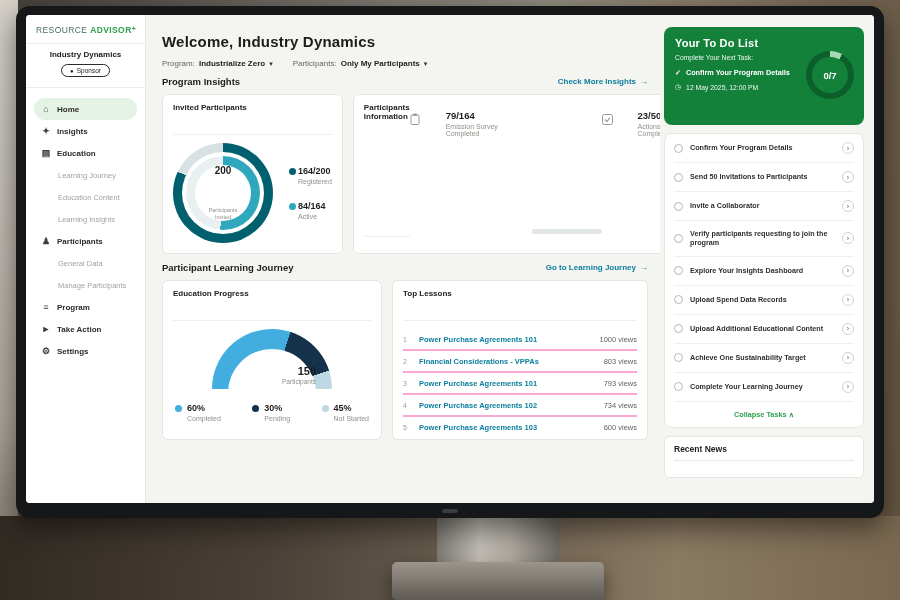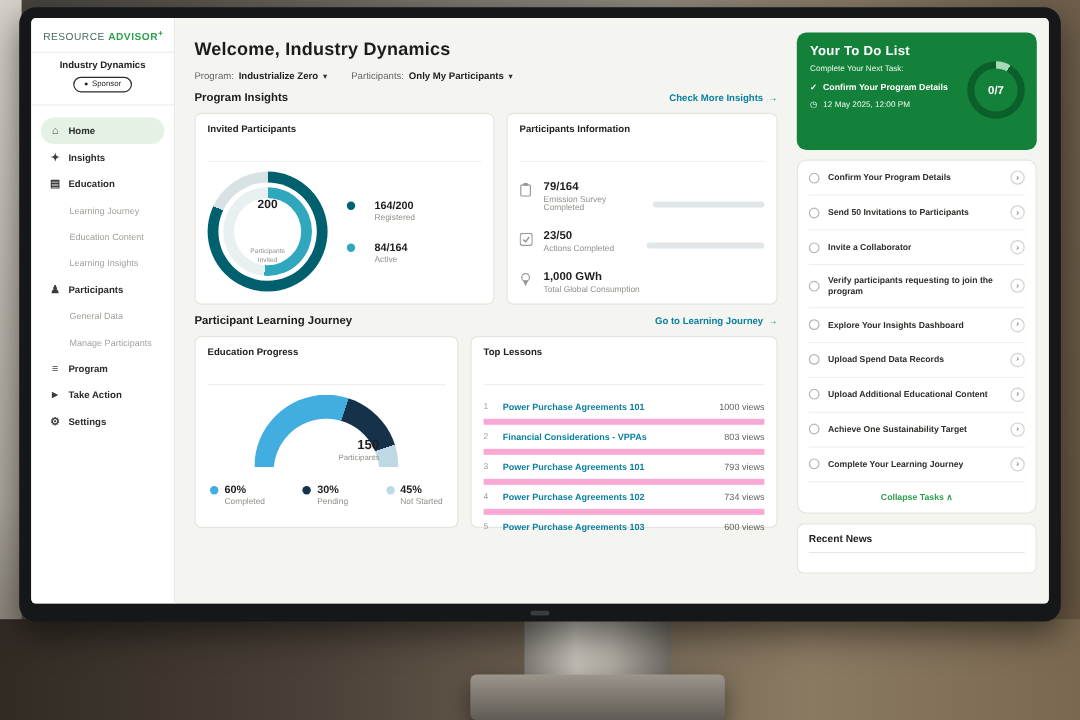--- a/index.html
+++ b/index.html
@@ -64,52 +64,52 @@
   .donut-wrap { position:relative; width:100px; height:100px; flex:none; }
   .ring { position:absolute; border-radius:50%; }
   .ring.outer { inset:0; background:#d8e1e4; }
   .hole1 { position:absolute; inset:9px; background:#fff; border-radius:50%; }
   .ring.inner { inset:13px; background:#e8f0f2; }
   .hole2 { position:absolute; inset:22px; background:#fff; border-radius:50%;
     display:flex; flex-direction:column; align-items:center; justify-content:space-between; text-align:center; }
   .donut-cv { font-size:10px; font-weight:bold; color:#1e1e1c; }
   .donut-cl { font-size:5.5px; color:#8f8f89; width:42px; line-height:1.25; margin-top:1px; }
   .donut-legend { display:flex; flex-direction:column; gap:16px; margin-left:16px; }
-  .legend-item { display:flex; gap:16px; }
+  .legend-item { display:flex; gap:2px; }
   .dot { width:7px; height:7px; border-radius:50%; margin-top:2px; flex:none; }
   .dot.registered { background:var(--donut-dark,#00606e); }
   .dot.active-d { background:var(--donut-light,#2fa7bc); }
   .dot.completed { background:var(--gauge-completed,#41aedf); }
   .dot.pending { background:var(--gauge-pending,#16324a); }
   .dot.notstarted { background:var(--gauge-notstarted,#bfd9e4); }
   .legend-val { font-size:9px; font-weight:bold; color:#1e1e1c; }
   .legend-lab { font-size:7px; color:#8f8f89; margin-top:2px; }
 
-  .card-info { flex:1; height:160px; display:flex; flex-direction:column; }
-  .info-row { display:flex; align-items:flex-start; gap:8px; padding:7px 0; }
+  .card-info { flex:1; height:160px; display:flex; }
+  .info-row { display:flex; align-items:flex-start; gap:24px; padding:7px 0; }
   .info-icon { width:12px; flex:none; padding-top:1px; }
   .info-text { display:flex; flex-direction:column; }
   .info-value { font-size:9.5px; font-weight:bold; color:#1e1e1c; }
   .info-label { font-size:7px; color:#8f8f89; margin-top:2px; }
   .info-bar { margin-left:auto; align-self:flex-end; width:98px; height:5px;
     background:var(--bar-track,#e1e6e9); border-radius:3px; overflow:hidden; margin-bottom:4px; }
   .info-fill { height:100%; width:0; background:var(--bar-blue,#2f80c3); border-radius:3px; }
 
   .card-edu { width:220px; height:160px; }
   .gauge-wrap { position:relative; width:120px; height:62px; margin:8px auto 0; overflow:hidden; }
   .gauge-arc { position:absolute; top:0; left:0; width:120px; height:120px; border-radius:50%; background:#e8eef0; }
   .gauge-hole { position:absolute; top:20px; left:16px; width:88px; height:88px; border-radius:50%; background:#fff;
     display:flex; flex-direction:column; align-items:flex-end; padding-top:16px; }
   .gauge-cv { font-size:11px; font-weight:bold; color:#1e1e1c; }
   .gauge-cl { font-size:6.5px; color:#8f8f89; margin-top:1px; }
   .gauge-legend { display:flex; justify-content:space-between; margin-top:12px; padding:0 2px; }
   .gauge-legend .legend-item { gap:5px; }
 
   .card-lessons { flex:1; height:160px; }
-  .lesson-row { display:flex; align-items:center; gap:8px; padding:5.5px 0; border-bottom:5px solid #f9a8d4; }
+  .lesson-row { display:flex; align-items:center; gap:8px; padding:5.5px 0; border-bottom:2px solid #f9a8d4; }
   .lesson-row:last-child { border-bottom:none; }
   .rank { color:#9a9a94; width:8px; font-size:7px; flex:none; }
   .lesson-link { color:var(--link-teal,#0b7f9e); font-weight:bold; font-size:7.5px; cursor:pointer; }
   .views { margin-left:auto; color:#5f5f5a; font-size:7.5px; white-space:nowrap; }
 
   
   .rightpanel { width:214px; flex:none; background:#f4f4f0; padding:12px 10px 0 4px; overflow:hidden; }
   .todo-green { background:var(--todo-green,#13813a); border-radius:8px; padding:10px 11px; color:#fff; position:relative; height:98px; }
   .todo-title { font-size:11px; font-weight:bold; letter-spacing:.2px; }
   .todo-sub { font-size:6.8px; margin-top:5px; opacity:.92; }

